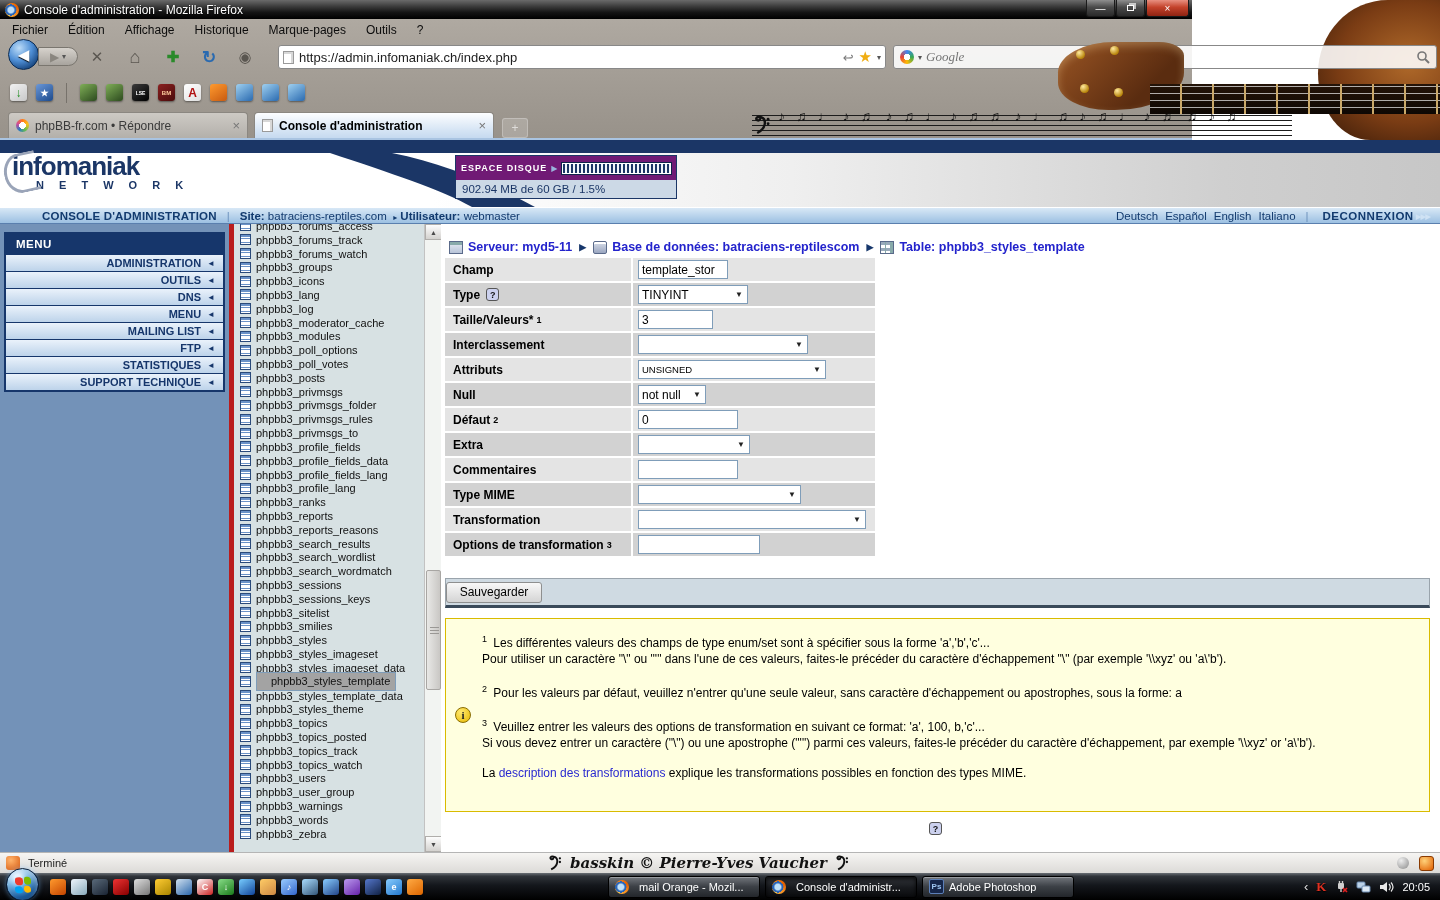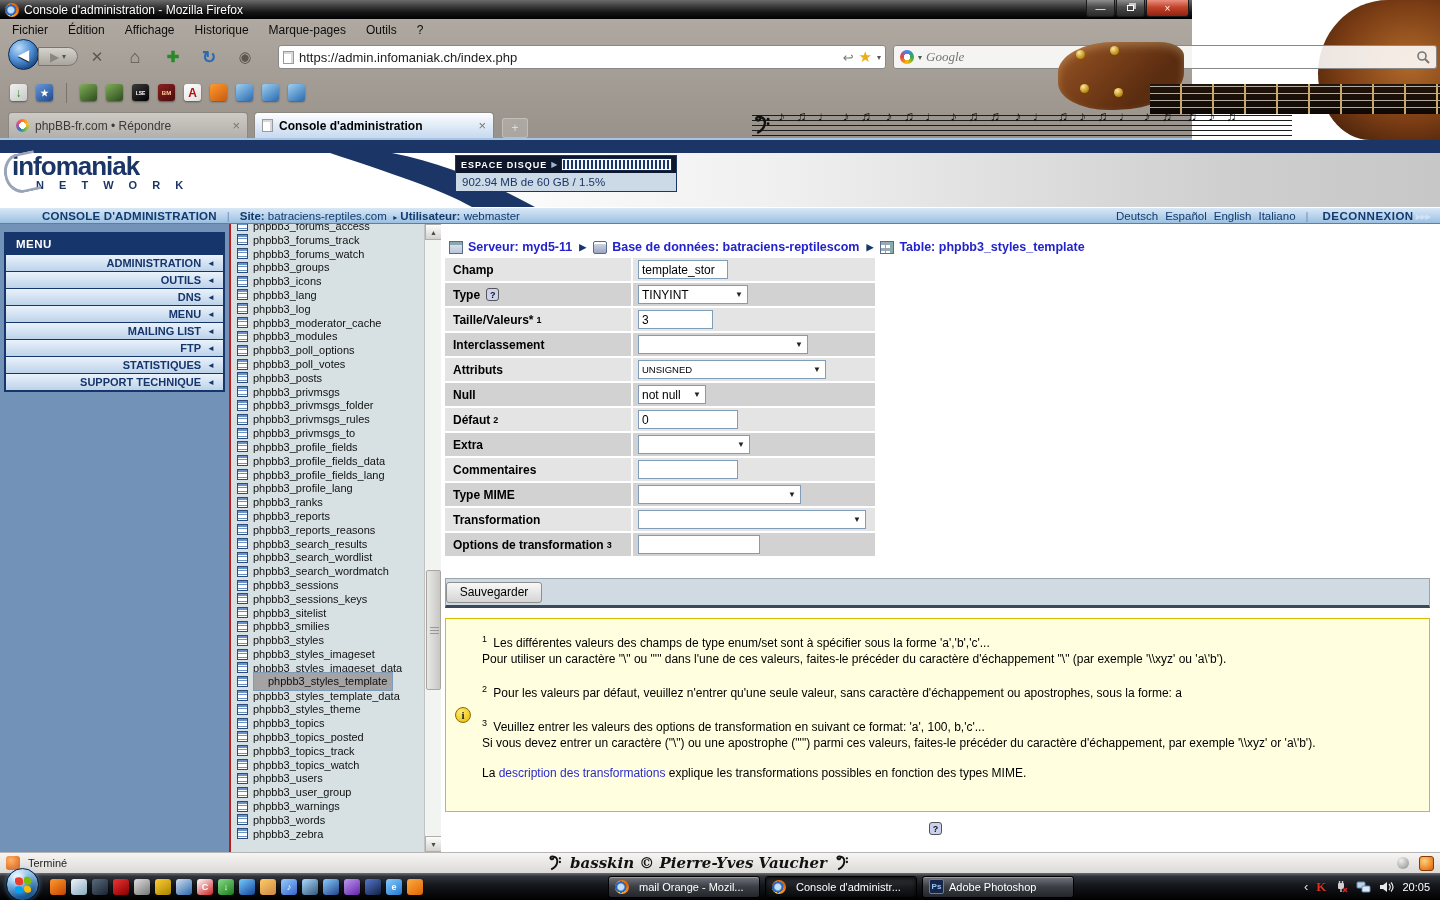--- a/index.html
+++ b/index.html
@@ -77,42 +77,42 @@
 .page{position:absolute;top:140px;left:0;width:1440px;height:712px;background:#fff}
 .brandstrip{height:7px;background:#1b3666}
 .header{position:relative;height:60px;background:linear-gradient(to right,#ffffff 0 30%,#efefef 55%,#cfcfcf 85%,#c7c7c7);overflow:hidden}
 .header svg.swoosh{position:absolute;left:0;top:0}
 .logo{position:absolute;left:12px;top:6px}
 .logoname{font-size:26px;font-weight:bold;color:#1b3666;letter-spacing:-1px;line-height:26px}
 .logonet{font-size:11px;font-weight:bold;color:#1b3666;letter-spacing:6px;margin-left:24px}
 .logoarc{position:absolute;left:-8px;top:0px;width:34px;height:40px;border:3px solid #9aa4b8;border-right:none;
  border-radius:50% 0 0 50%/50% 0 0 50%;transform:rotate(-12deg)}
 .disk{position:absolute;left:455px;top:8px;width:222px;border:1px solid #1b3666;background:#ccd9e6}
-.diskhead{height:17px;background:#0f172a;display:flex;align-items:center;padding:0 5px;gap:4px}
+.diskhead{height:24px;background:#701a75;display:flex;align-items:center;padding:0 5px;gap:4px}
 .disklabel{color:#fff;font-size:9px;font-weight:bold;letter-spacing:1px}
 .diskarrow{color:#9ab4dc;font-size:8px}
 .diskbar{flex:1;height:11px;background:repeating-linear-gradient(90deg,#1b3666 0 2px,#f2f5fa 2px 4px);border:1px solid #fff;outline:1px solid #10234a}
 .diskusage{height:18px;display:flex;align-items:center;padding:0 6px;color:#1b3666;font-size:11.5px}
 .adminbar{height:17px;background:linear-gradient(#d8e8f6,#9cc0e2);border-top:1px solid #fff;border-bottom:1px solid #5a7fae;
  display:flex;align-items:center;color:#123a6e;font-size:11.5px}
 .abtitle{font-weight:bold;margin-left:42px;letter-spacing:.2px}
 .absep{color:#6d92bd;margin:0 10px}
 .ablang{margin-left:auto;display:flex;gap:7px}
 .ablang span{cursor:pointer}
 .ablogout{font-weight:bold;letter-spacing:.5px;margin-left:4px}
 .abarrows{color:#cfe2f4;margin-right:10px;margin-left:2px;letter-spacing:-1px}
 
 .pagebody{position:relative;height:628px}
 .sidemenu{position:absolute;left:0;top:0;width:229px;height:628px;background:#7392b8}
 .menupanel{position:absolute;left:4px;top:8px;width:221px;border:2px solid #16366b;background:#16366b}
 .menuhead{height:20px;color:#fff;font-weight:bold;font-size:11.5px;display:flex;align-items:center;padding-left:10px;letter-spacing:.5px}
 .sitem{height:17px;background:linear-gradient(#eaf2fb,#bdd3ea);border-top:1px solid #16366b;display:flex;align-items:center;justify-content:flex-end;
  color:#16366b;font-weight:bold;font-size:11px;padding-right:8px;gap:6px;cursor:pointer}
 .sitem .arr{font-size:8px;color:#16366b}
-.tablelist{position:absolute;left:229px;top:0;width:195px;height:628px;background:#d7e1e3;overflow:hidden;border-left:2px solid #b91c1c}
+.tablelist{position:absolute;left:229px;top:0;width:195px;height:628px;background:#d7e1e3;overflow:hidden;border-left:5px solid #b91c1c}
 .titem{height:13.82px;display:flex;align-items:center;padding-left:6px;gap:5px;cursor:pointer}
 .titem:first-child{margin-top:-5px}
 .tico{width:11px;height:11px;flex:none;background:#fff;border:1px solid #2a4a7a;box-shadow:inset 0 2px 0 #6a92c8;
  background-image:repeating-linear-gradient(180deg,transparent 0 3px,#6a92c8 3px 4px)}
 .tname{font-size:11px;color:#111;white-space:nowrap}
 .tname.sel{background:#a3a3a3;padding:0 5px 1px 14px}
 .vscroll{position:absolute;left:424px;top:0;width:17px;height:628px;background:#f2f4f2;border-left:1px solid #c2c2c2}
 .sbtn{position:absolute;left:0;width:17px;height:16px;background:linear-gradient(#fdfdfd,#d4d2cf);border:1px solid #b0aeab;
  display:flex;align-items:center;justify-content:center;font-size:7px;color:#4a4a4a}
 .sthumb{position:absolute;left:1px;width:15px;background:linear-gradient(90deg,#e8e8e6,#c9c7c4);border:1px solid #a8a6a3;border-radius:2px}

